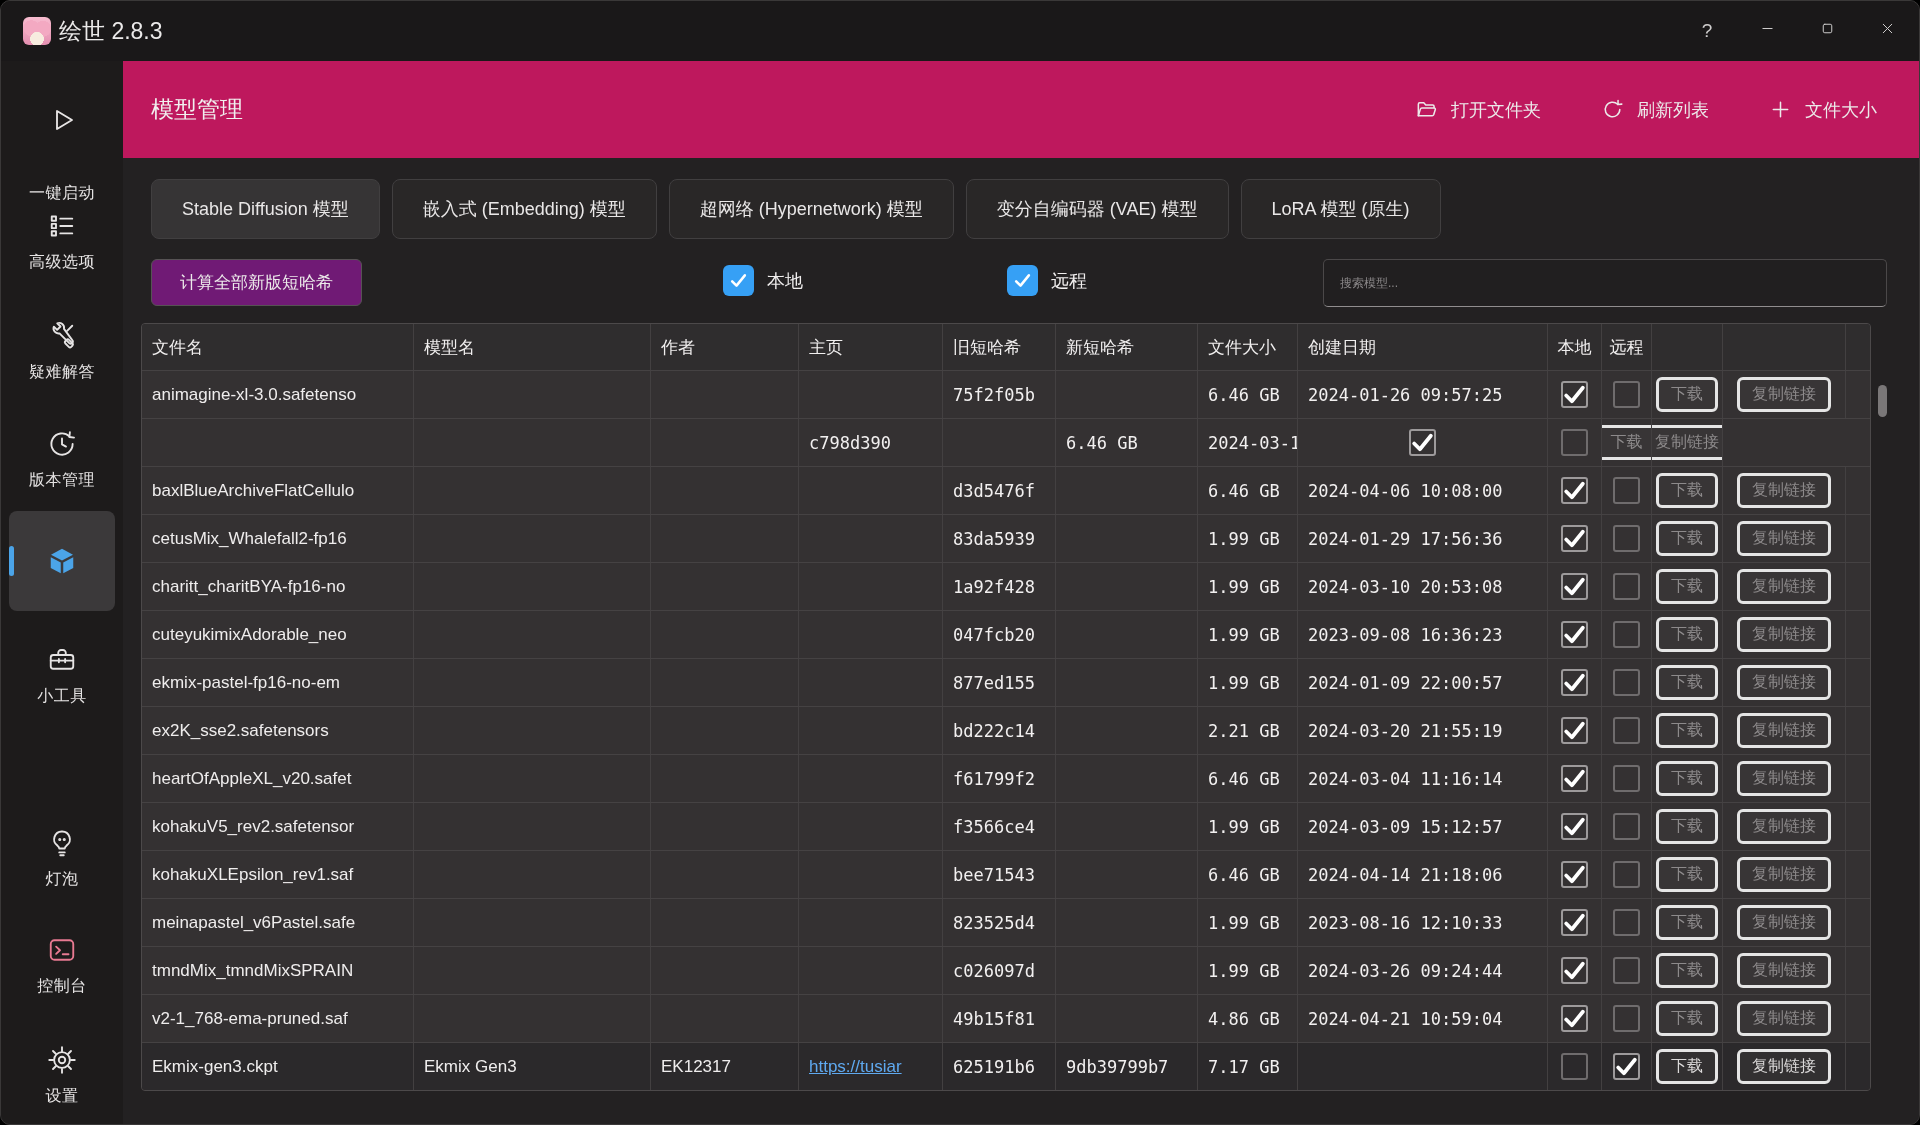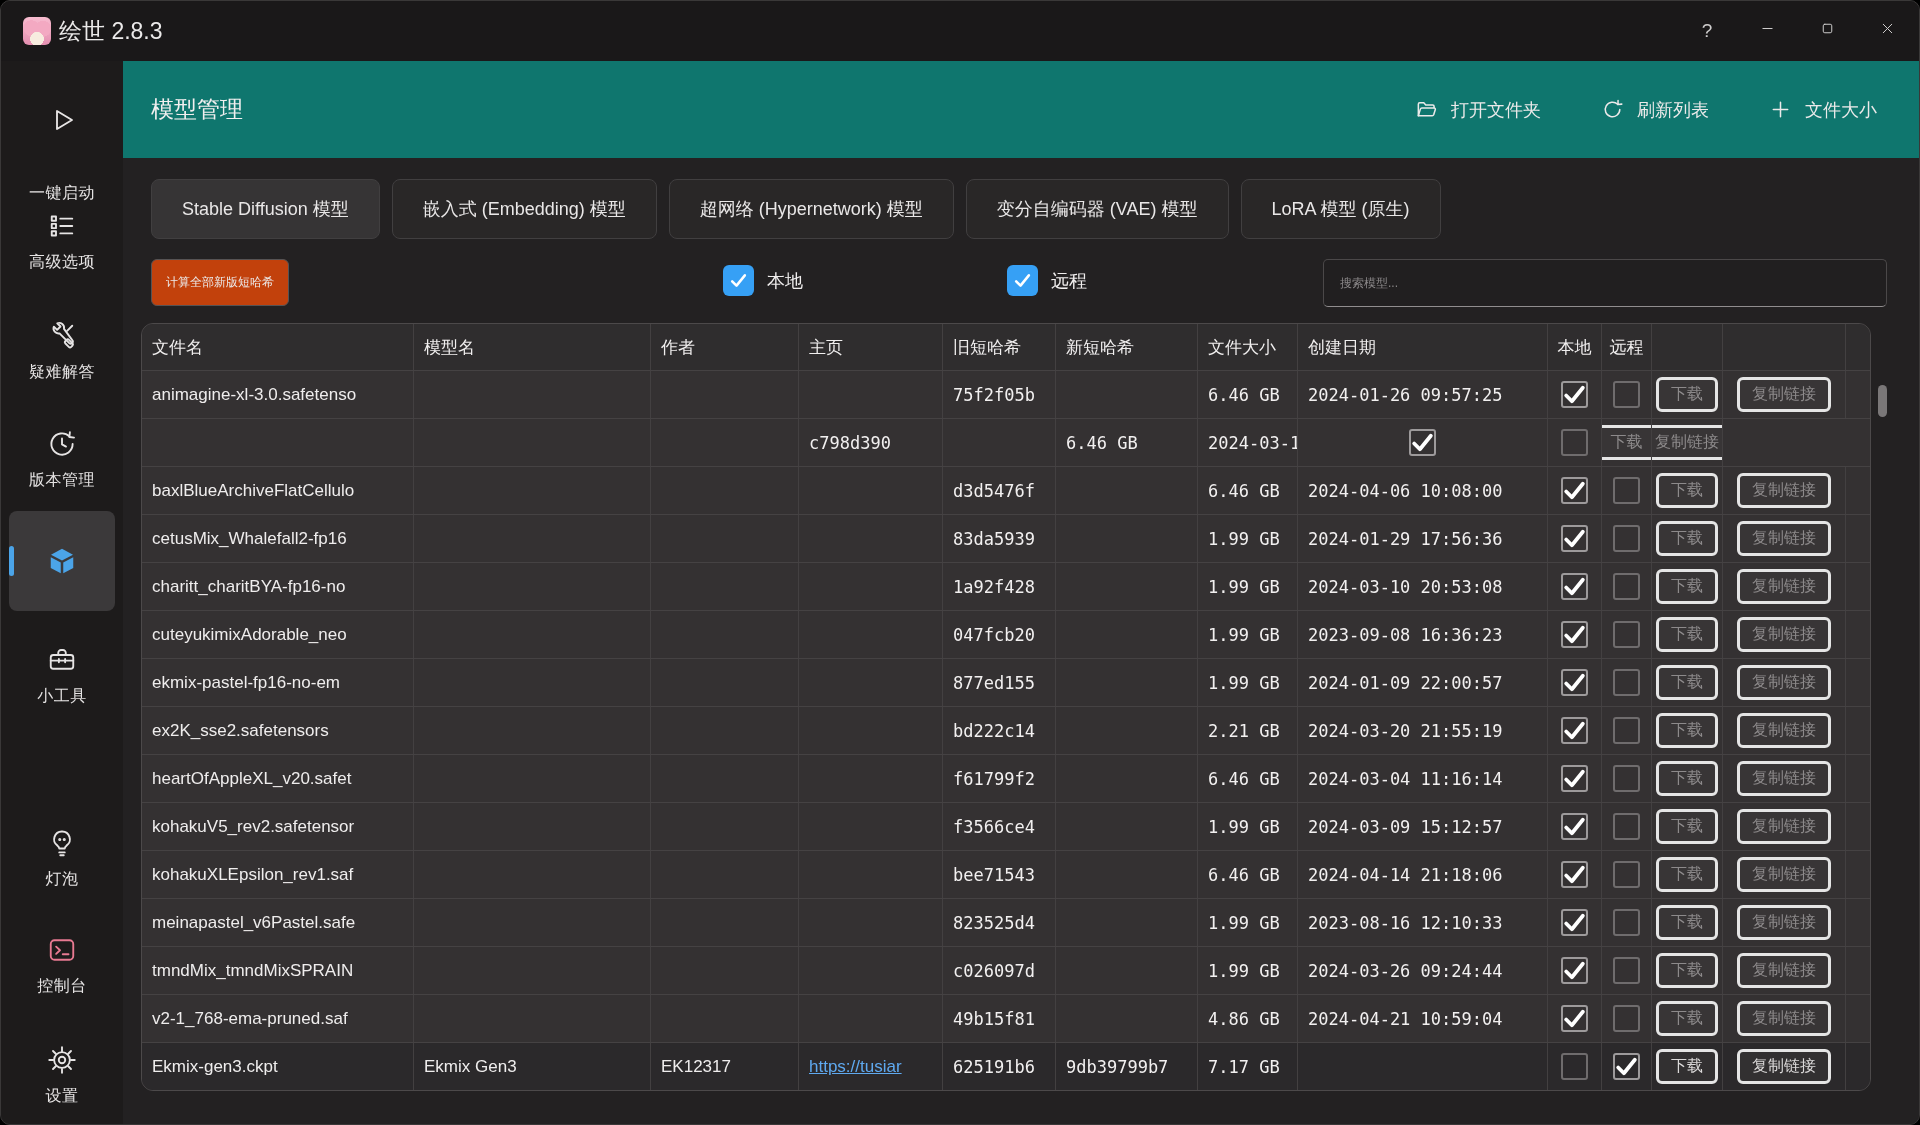--- a/index.html
+++ b/index.html
@@ -28,50 +28,50 @@
     gap:11px;color:#e6e4e4;cursor:pointer;}
   .side-item .side-icon{width:30px;height:30px;display:flex;align-items:center;justify-content:center;}
   .side-icon svg{width:30px;height:30px;stroke-width:1.5;}
   .side-label{font-size:16px;letter-spacing:.5px;}
   .side-item.active{left:8px;width:106px;height:100px;background:#3b393a;border-radius:8px;
     justify-content:center;gap:0;}
   .active-pill{position:absolute;left:8px;width:5px;height:30px;background:#4ba4e8;border-radius:3px;}
 
   
   .main{position:absolute;left:122px;top:60px;width:1798px;height:1065px;background:#232122;}
-  .main-header{position:absolute;left:0;top:0;width:100%;height:97px;background:#0f766e;}
+  .main-header{position:absolute;left:0;top:0;width:100%;height:97px;background:#be185d;}
   .page-title{position:absolute;left:28px;top:0;height:97px;line-height:97px;font-size:23px;color:#f1efef;}
   .header-actions{position:absolute;right:38px;top:0;height:97px;display:flex;align-items:center;gap:48px;}
   .action-btn{display:flex;align-items:center;gap:13px;color:#eceaea;font-size:18px;cursor:pointer;
     background:none;border:none;font-family:inherit;}
   .action-btn svg{width:23px;height:23px;}
 
   
   .tabs{position:absolute;left:28px;top:118px;display:flex;gap:12px;}
   .tab{height:60px;padding:4px 30px;display:flex;align-items:center;justify-content:center;font-size:18px;
     color:#e9e7e7;background:#292727;border:1px solid #413f40;border-radius:8px;cursor:pointer;
     white-space:nowrap;box-sizing:border-box;}
   .tab.active{background:#363435;}
 
   
-  .hash-btn{position:absolute;left:28px;top:198px;height:47px;padding:0 14px;background:#c2410c;
-    border:1px solid #565354;border-radius:6px;color:#eceaea;font-size:12px;font-family:inherit;cursor:pointer;}
+  .hash-btn{position:absolute;left:28px;top:198px;height:47px;padding:0 28px;background:#701a75;
+    border:1px solid #565354;border-radius:6px;color:#eceaea;font-size:17px;font-family:inherit;cursor:pointer;}
   .cb-wrap{position:absolute;top:204px;display:flex;align-items:center;cursor:pointer;}
   .fcb{width:31px;height:31px;border-radius:6px;background:#36a0f5;display:flex;align-items:center;
     justify-content:center;box-sizing:border-box;}
   .fcb svg{width:19px;height:19px;stroke:#fff;stroke-width:3.2;}
   .cb-label{font-size:18px;color:#f0eeee;margin-left:13px;}
   .search{position:absolute;left:1200px;top:198px;width:564px;height:48px;background:#211f20;
     border:1px solid #4b4849;border-bottom:1px solid #908d8e;border-radius:5px;box-sizing:border-box;
     padding:0 16px;color:#dddbdb;font-size:12px;font-family:inherit;outline:none;}
   .search::placeholder{color:#8a8788;}
 
   
   .table{position:absolute;left:18px;top:262px;width:1730px;background:#343132;
-    border:1px solid #4c494a;border-radius:12px;box-sizing:border-box;overflow:hidden;}
+    border:1px solid #4c494a;border-radius:4px;box-sizing:border-box;overflow:hidden;}
   .trow{display:grid;
     grid-template-columns:272px 237px 148px 144px 113px 142px 100px 250px 54px 50px 71px 123px minmax(0,1fr);}
   .thead{height:46px;background:#2f2d2e;}
   .tbody .trow{height:47px;border-top:1px solid #454243;}
   .c{display:flex;align-items:center;padding-left:10px;border-right:1px solid #434041;
     overflow:hidden;white-space:nowrap;box-sizing:border-box;min-width:0;}
   .c:last-child{border-right:none;}
   .c.center{justify-content:center;padding-left:0;}
   .hcell{font-size:17px;color:#f1efef;}
   .txt{font-size:17px;color:#efeded;}

